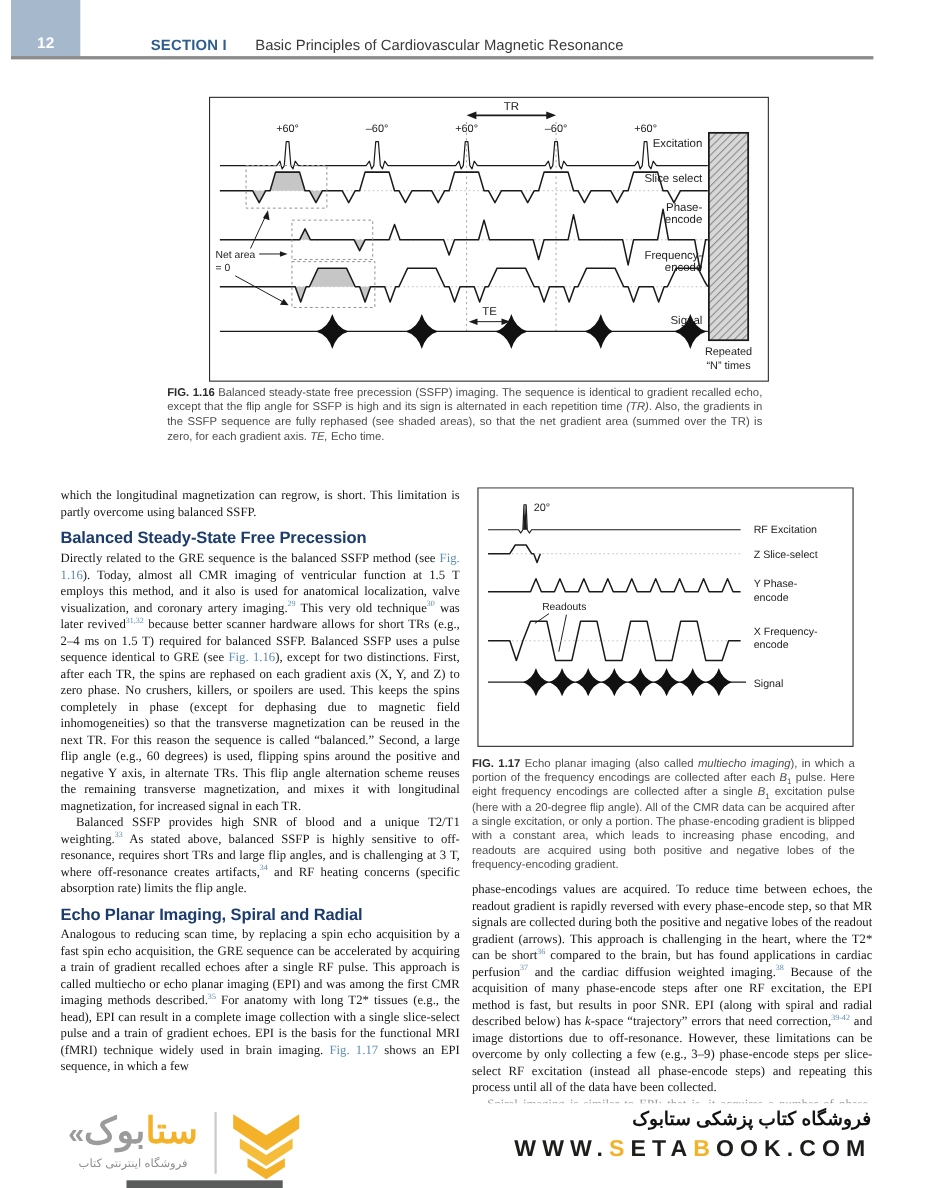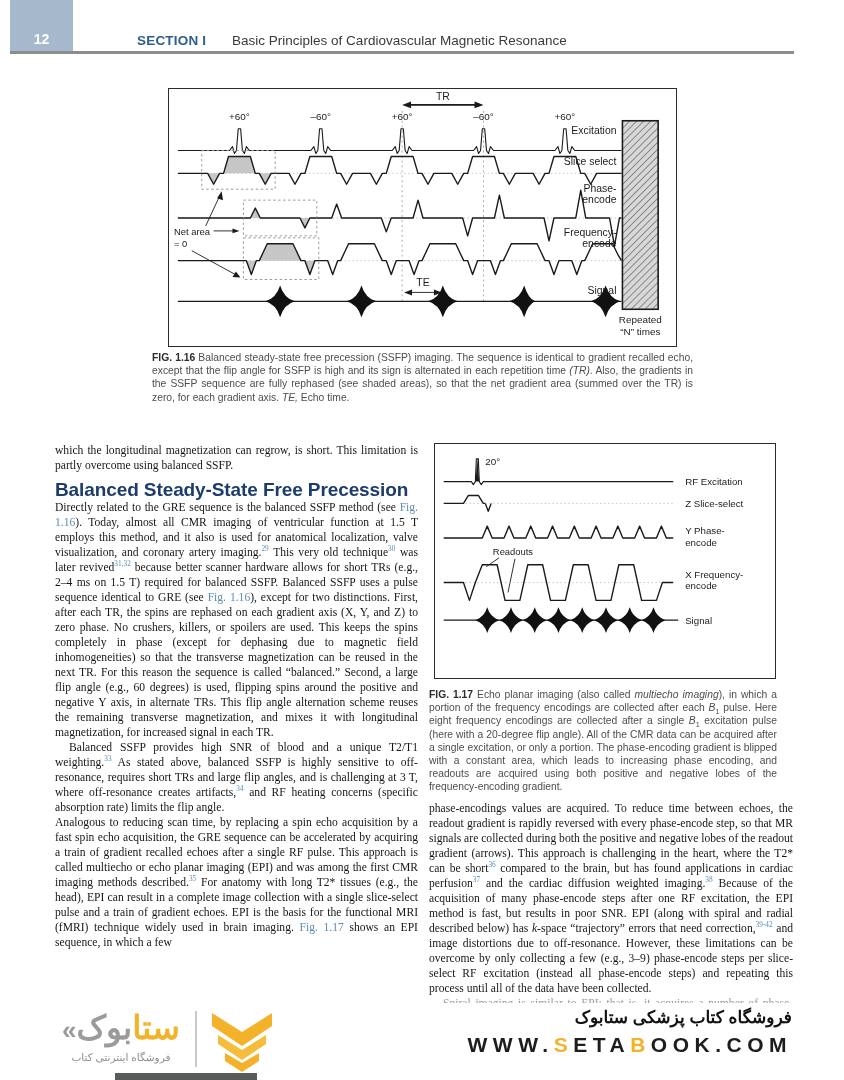--- a/index.html
+++ b/index.html
@@ -7,21 +7,21 @@
         font-family:"Liberation Serif",serif;color:#161616;margin:0 auto;}
   
   .hdr-badge{position:absolute;left:10px;top:0;width:63px;height:52px;background:#a6b8cb;
              display:flex;justify-content:center;align-items:flex-end;padding-bottom:5px;box-sizing:border-box;}
   .hdr-badge span{font-family:"Liberation Sans",sans-serif;font-weight:bold;font-size:14px;color:#ffffff;}
   .hdr-line{position:absolute;left:137px;top:33px;font-family:"Liberation Sans",sans-serif;font-size:13.5px;white-space:nowrap;}
   .hdr-line .sec{font-weight:bold;color:#2d5e8d;letter-spacing:.2px;}
   .hdr-line .ttl{color:#3a3a3a;margin-left:22px;}
   .hdr-rule{position:absolute;left:10px;top:51px;width:784px;height:3px;background:#8c8c8c;}
   
-  .figbox{position:absolute;background:#fff;border:1.4px solid #2b2b2b;box-sizing:border-box;}
+  .figbox{position:absolute;background:#fff;border:1.4px solid #2b2b2b;box-sizing:border-box;margin-left:22px;}
   .fig16{left:168px;top:88px;width:509px;height:259px;}
   .fig17-wrap{margin-left:5px;width:342px;height:236px;border:1.4px solid #2b2b2b;box-sizing:border-box;background:#fff;}
   svg{display:block;}
   svg text{font-family:"Liberation Sans",sans-serif;fill:#1c1c1c;}
   .wave{fill:none;stroke:#1a1a1a;stroke-width:1.4;stroke-linejoin:round;}
   .wave-thin{fill:none;stroke:#1a1a1a;stroke-width:1.1;stroke-linejoin:round;}
   .dotted{fill:none;stroke:#b9b9b9;stroke-width:.8;stroke-dasharray:1.5 2.5;}
   .grid{fill:none;stroke:#9a9a9a;stroke-width:.8;stroke-dasharray:2 3;}
   .dashbox{fill:none;stroke:#909090;stroke-width:.9;stroke-dasharray:2.5 2.5;}
   .shade{fill:#c6c6c6;stroke:none;}
@@ -34,21 +34,21 @@
   .cap16{left:152px;top:351px;width:541px;}
   .cap17{margin-top:9px;width:348px;font-family:"Liberation Sans",sans-serif;font-size:10.3px;line-height:13.2px;
          color:#4d4d4d;text-align:justify;}
   .cap-b{font-weight:bold;color:#2c2c2c;}
   
   .col{position:absolute;top:443px;height:562px;overflow:hidden;font-size:11.6px;line-height:15px;text-align:justify;}
   .col-left{left:55px;width:363px;}
   .col-right{left:429px;width:364px;}
   .body-par{margin:0;}
   .indent{text-indent:14px;}
-  h2.subhead{font-family:"Liberation Sans",sans-serif;font-weight:bold;font-size:19px;color:#1c3c6d;
+  h2.subhead{font-family:"Liberation Sans",sans-serif;font-weight:bold;font-size:15px;color:#1c3c6d;
              letter-spacing:-.1px;margin:9px 0 3px 0;}
   .link{color:#5d8cb3;}
   .sup{color:#5d8cb3;font-size:7.3px;vertical-align:super;line-height:0;}
   .i{font-style:italic;}
   .sub{font-size:70%;vertical-align:sub;line-height:0;}
   .faded{color:#9a9a9a;}
   
   .footer{position:absolute;left:0;top:1003px;width:844px;height:77px;background:#ffffff;}
   .logo{position:absolute;left:62px;top:8px;display:flex;align-items:flex-start;}
   .wordmark{direction:rtl;font-family:"Liberation Sans",sans-serif;font-weight:bold;font-size:33px;line-height:34px;white-space:nowrap;}
@@ -160,20 +160,21 @@
       <text x="474" y="248" font-size="10" text-anchor="middle">“N” times</text>
     </svg>
   </div>
   <div class="caption cap16"><span class="cap-b">FIG. 1.16</span><span>  Balanced steady-state free precession (SSFP) imaging. The sequence is identical to gradient recalled echo, except that the flip angle for SSFP is high and its sign is alternated in each repetition time </span><span class="i">(TR)</span><span>. Also, the gradients in the SSFP sequence are fully rephased (see shaded areas), so that the net gradient area (summed over the TR) is zero, for each gradient axis. </span><span class="i">TE,</span><span> Echo time.</span></div>
 
   <div class="col col-left">
     <p class="body-par"><span>which the longitudinal magnetization can regrow, is short. This limitation is partly overcome using balanced SSFP.</span></p>
     <h2 class="subhead">Balanced Steady-State Free Precession</h2>
     <p class="body-par"><span>Directly related to the GRE sequence is the balanced SSFP method (see </span><span class="link">Fig. 1.16</span><span>). Today, almost all CMR imaging of ventricular function at 1.5 T employs this method, and it also is used for anatomical localization, valve visualization, and coronary artery imaging.</span><span class="sup">29</span><span> This very old technique</span><span class="sup">30</span><span> was later revived</span><span class="sup">31,32</span><span> because better scanner hardware allows for short TRs (e.g., 2–4 ms on 1.5 T) required for balanced SSFP. Balanced SSFP uses a pulse sequence identical to GRE (see </span><span class="link">Fig. 1.16</span><span>), except for two distinctions. First, after each TR, the spins are rephased on each gradient axis (X, Y, and Z) to zero phase. No crushers, killers, or spoilers are used. This keeps the spins completely in phase (except for dephasing due to magnetic field inhomogeneities) so that the transverse magnetization can be reused in the next TR. For this reason the sequence is called “balanced.” Second, a large flip angle (e.g., 60 degrees) is used, flipping spins around the positive and negative Y axis, in alternate TRs. This flip angle alternation scheme reuses the remaining transverse magnetization, and mixes it with longitudinal magnetization, for increased signal in each TR.</span></p>
     <p class="body-par indent"><span>Balanced SSFP provides high SNR of blood and a unique T2/T1 weighting.</span><span class="sup">33</span><span> As stated above, balanced SSFP is highly sensitive to off-resonance, requires short TRs and large flip angles, and is challenging at 3 T, where off-resonance creates artifacts,</span><span class="sup">34</span><span> and RF heating concerns (specific absorption rate) limits the flip angle.</span></p>
+    <h2 class="subhead">Echo Planar Imaging, Spiral and Radial</h2>
     <p class="body-par"><span>Analogous to reducing scan time, by replacing a spin echo acquisition by a fast spin echo acquisition, the GRE sequence can be accelerated by acquiring a train of gradient recalled echoes after a single RF pulse. This approach is called multiecho or echo planar imaging (EPI) and was among the first CMR imaging methods described.</span><span class="sup">35</span><span> For anatomy with long T2* tissues (e.g., the head), EPI can result in a complete image collection with a single slice-select pulse and a train of gradient echoes. EPI is the basis for the functional MRI (fMRI) technique widely used in brain imaging. </span><span class="link">Fig. 1.17</span><span> shows an EPI sequence, in which a few</span></p>
   </div>
 
   <div class="col col-right">
     <div class="fig17-wrap">
       <svg viewBox="0 0 341 193" width="339" height="191">
 
         <text x="50" y="21" font-size="10">20°</text>
         <path class="wave-thin" d="M8,38 L36,38 L38,41 L40,38 L41,15 L43,15 L44,38 L46,41 L48,38 L240,38"></path>
         <polygon class="ah" points="40.2,38 42,14 43.8,38"></polygon>

